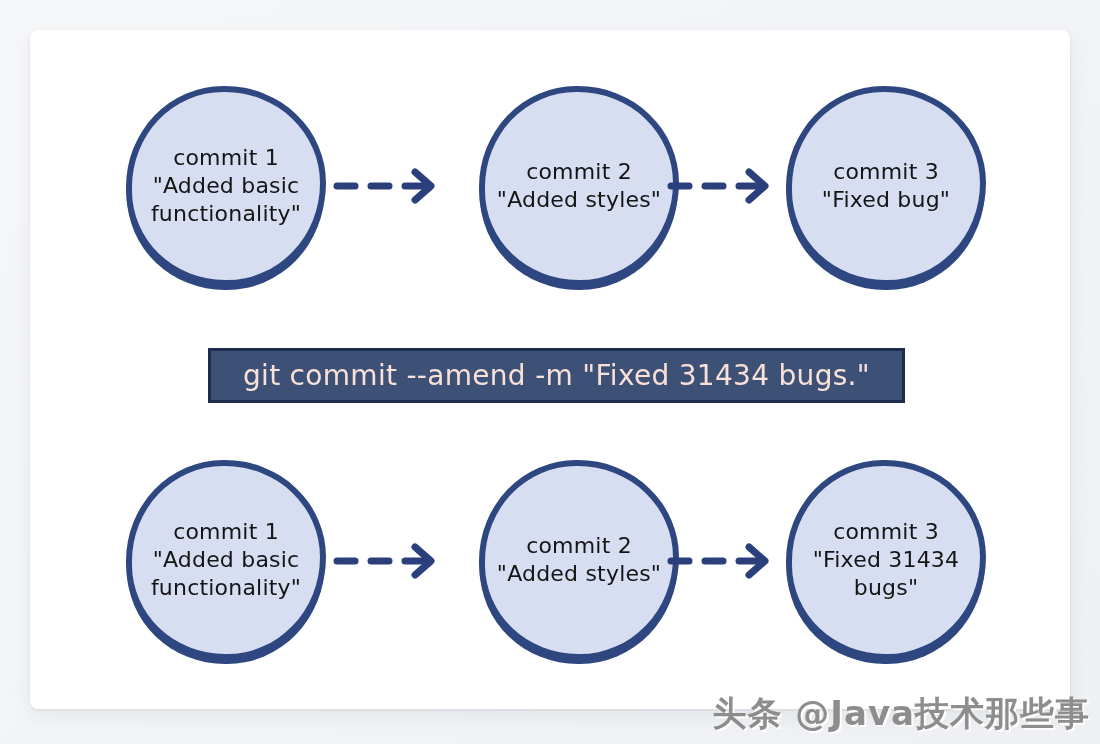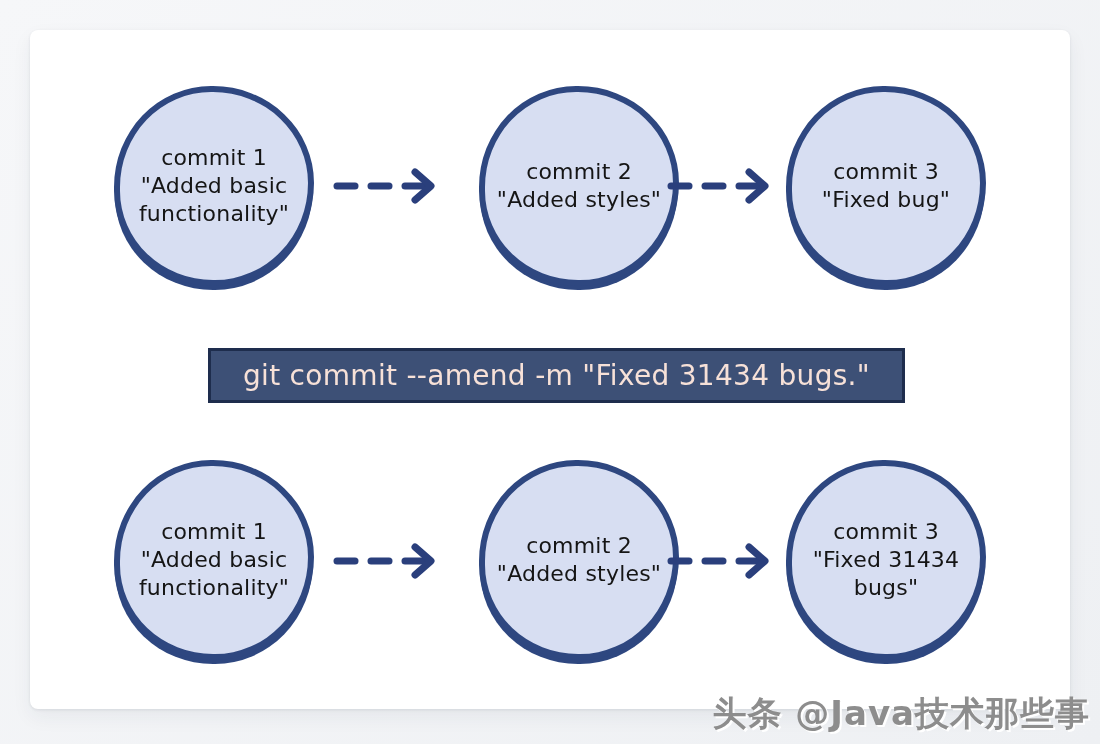--- a/index.html
+++ b/index.html
@@ -40,21 +40,21 @@
   }
   .commit-text {
     width: 192px;
     font-size: 22px;
     line-height: 1.28;
     color: #151515;
     letter-spacing: 0.2px;
   }
   .row1 .commit-circle { top: 56px; }
   .row2 .commit-circle { top: 430px; }
-  .pos-1 { left: 84px; }
+  .pos-1 { left: 96px; }
   .pos-2 { left: 449px; }
   .pos-3 { left: 756px; }
   .arrow {
     position: absolute;
     width: 112px;
     height: 44px;
   }
   .row1 .arrow { top: 134px; }
   .row2 .arrow { top: 509px; }
   .arrow-pos-1 { left: 301px; }

